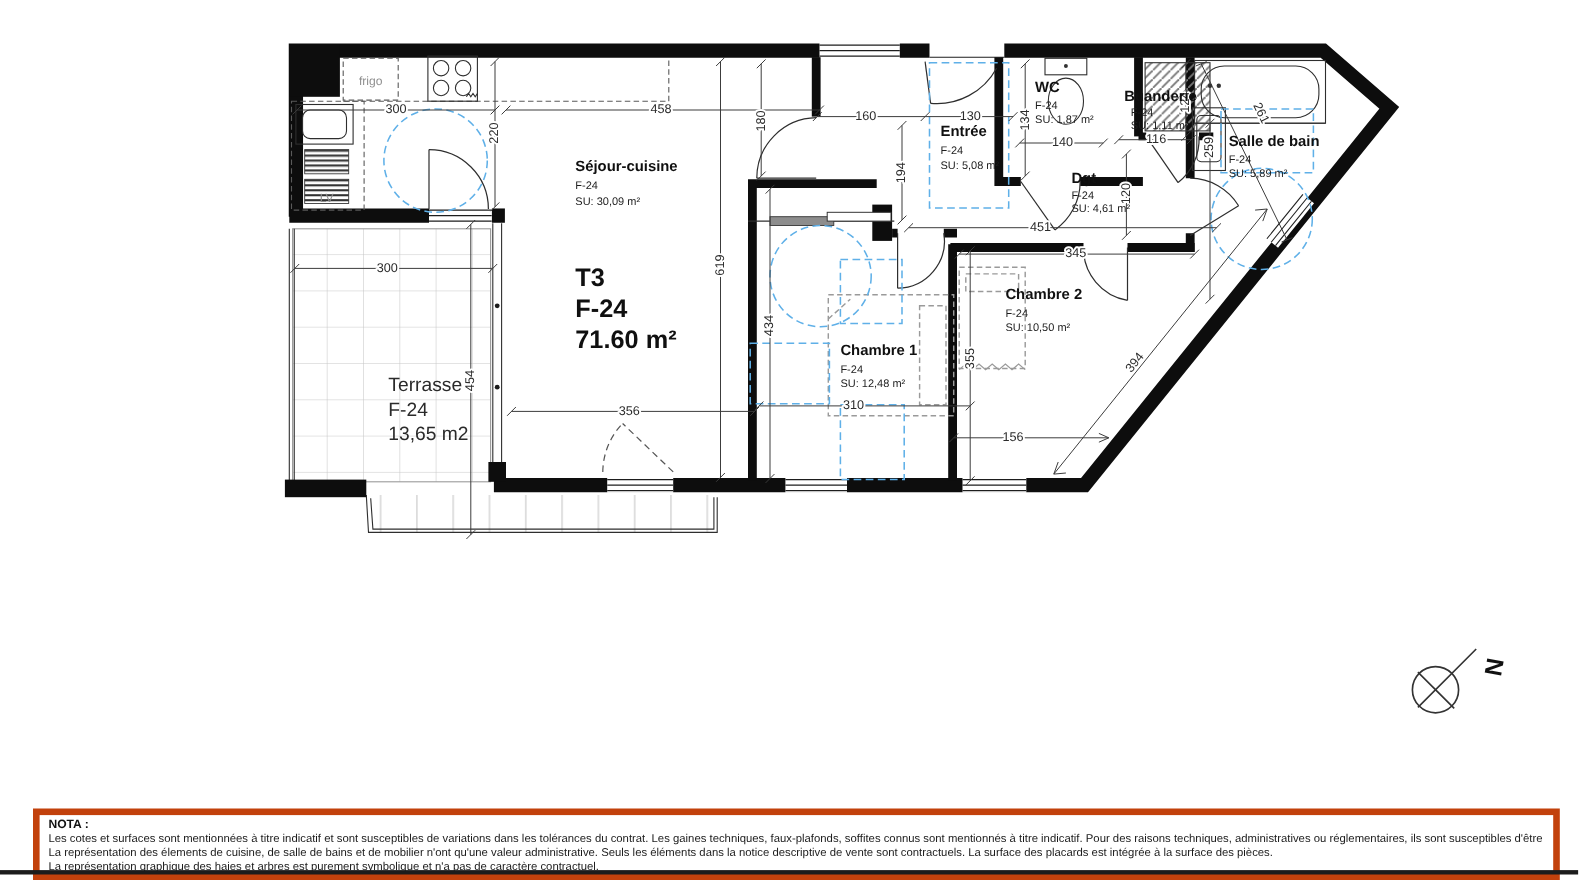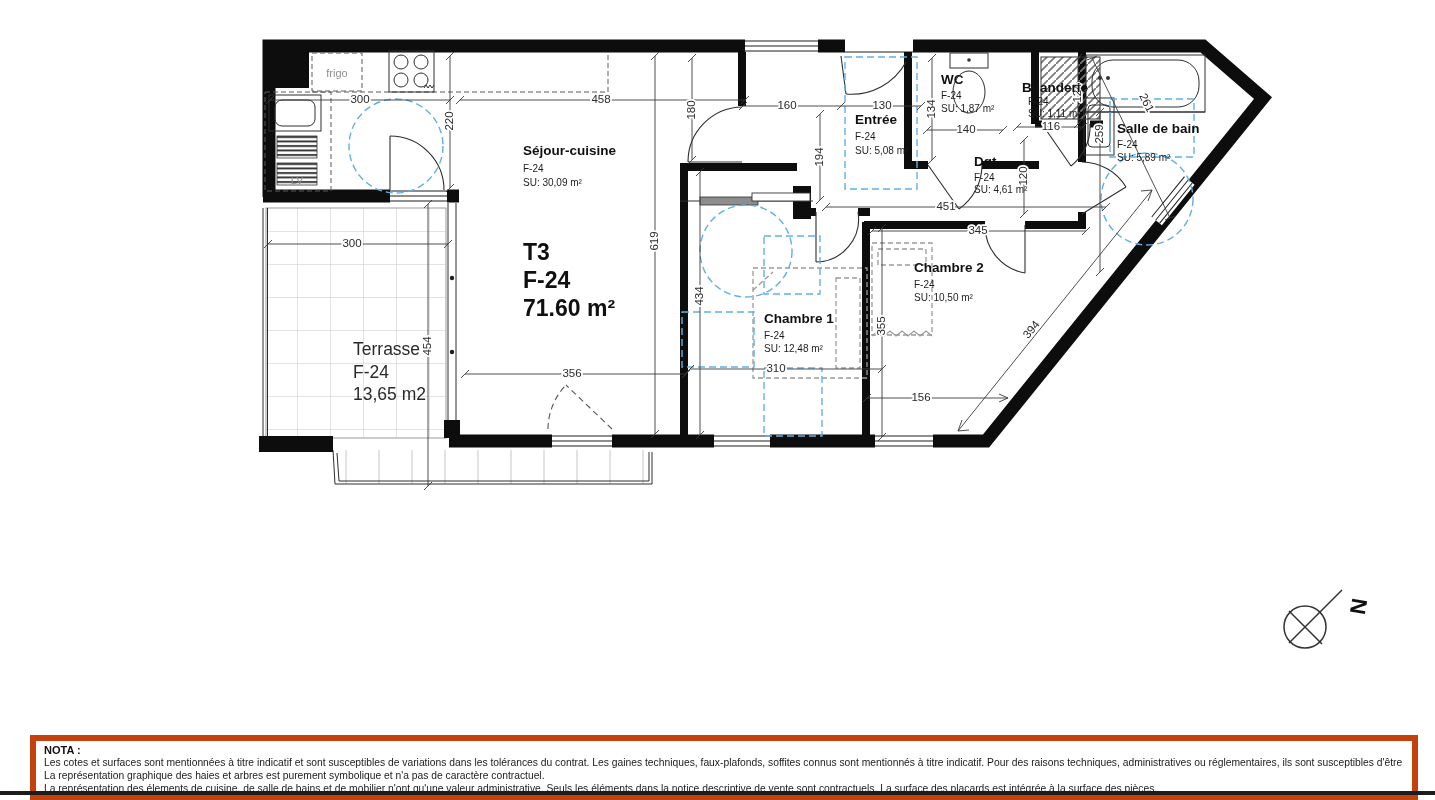--- a/index.html
+++ b/index.html
@@ -417,17 +417,17 @@
     <circle cx="1305" cy="627" r="21" fill="none" stroke="#333" stroke-width="1.5"></circle>
     <path d="M1289,643 L1342,590 M1289,611 L1322,644" stroke="#333" stroke-width="1.5" fill="none"></path>
     <text x="1351" y="605" font-size="22" font-weight="bold" fill="#111" transform="rotate(100 1351 605)" text-anchor="middle">N</text>
   </g>
 </svg>
 
   
   <div class="nota">
     <div class="nota-title">NOTA :</div>
     <div class="nota-line">Les cotes et surfaces sont mentionnées à titre indicatif et sont susceptibles de variations dans les tolérances du contrat. Les gaines techniques, faux-plafonds, soffites connus sont mentionnés à titre indicatif. Pour des raisons techniques, administratives ou réglementaires, ils sont susceptibles d'être modifiés.</div>
+    <div class="nota-line">La représentation des élements de cuisine, de salle de bains et de mobilier n'ont qu'une valeur administrative. Seuls les éléments dans la notice descriptive de vente sont contractuels. La surface des placards est intégrée à la surface des pièces.</div>
     <div class="nota-line">La représentation graphique des haies et arbres est purement symbolique et n'a pas de caractère contractuel.</div>
-    <div class="nota-line">La représentation des élements de cuisine, de salle de bains et de mobilier n'ont qu'une valeur administrative. Seuls les éléments dans la notice descriptive de vente sont contractuels. La surface des placards est intégrée à la surface des pièces.</div>
   </div>
   <div class="bottom-rule"></div>
 </div>
 
 </body></html>

